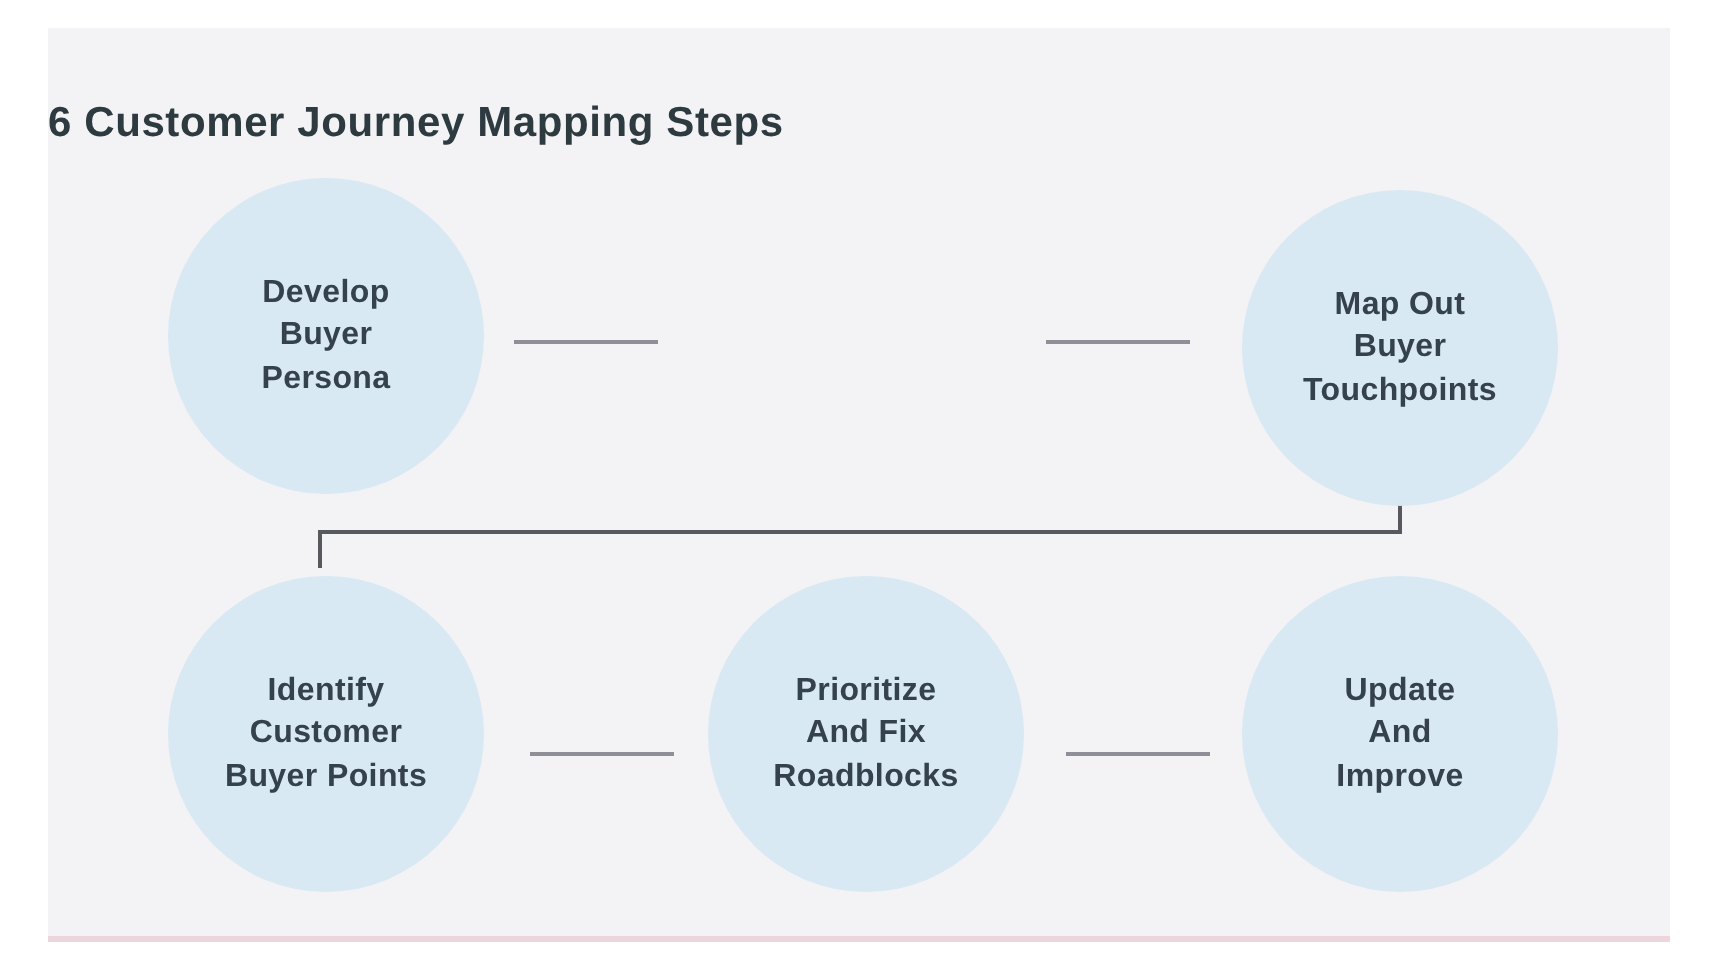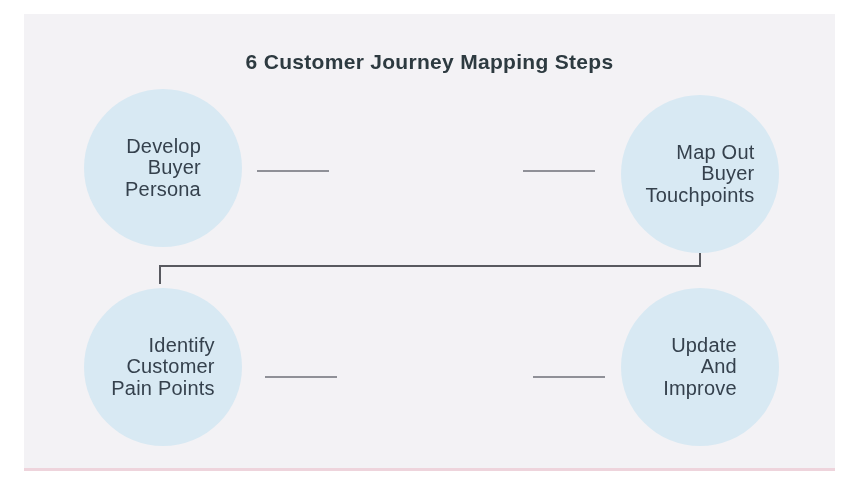--- a/index.html
+++ b/index.html
@@ -25,21 +25,20 @@
     position:absolute;
     left:24px; top:14px;
     width:811px; height:457px;
     background:var(--slide-background);
     overflow:hidden;
   }
   .title{
     position:absolute;
     left:0; top:36px;
     width:100%;
-    text-align:center;
     font-size:21px;
     font-weight:700;
     letter-spacing:0.3px;
     color:var(--title-text);
   }
   .connectors{
     position:absolute;
     left:0; top:0;
     width:811px; height:457px;
   }
@@ -54,26 +53,25 @@
     width:158px; height:158px;
     border-radius:50%;
     background:var(--circle-fill);
     display:flex;
     align-items:center;
     justify-content:center;
     text-align:center;
   }
   .step-label{
     white-space:pre-line;
-    font-size:20px;
+    font-size:16px;
     line-height:21.5px;
-    font-weight:400;
+    font-weight:700;
     letter-spacing:0.2px;
     color:var(--label-text);
-    text-align:right;
   }
   .c1{left:60px;  top:75px;}
   .c2{left:330px; top:75px;}
   .c3{left:597px; top:81px;}
   .c4{left:60px;  top:274px;}
   .c5{left:330px; top:274px;}
   .c6{left:597px; top:274px;}
   .bottom-line{
     position:absolute;
     left:0; bottom:0;
@@ -108,21 +106,26 @@
 Persona</span>
   </div>
   <div class="circle c3">
     <span class="step-label">Map Out
 Buyer
 Touchpoints</span>
   </div>
   <div class="circle c4">
     <span class="step-label">Identify
 Customer
-Pain Points</span>
+Buyer Points</span>
+  </div>
+  <div class="circle c5">
+    <span class="step-label">Prioritize
+And Fix
+Roadblocks</span>
   </div>
   <div class="circle c6">
     <span class="step-label">Update
 And
 Improve</span>
   </div>
 
   <div class="bottom-line"></div>
 
 </div>

